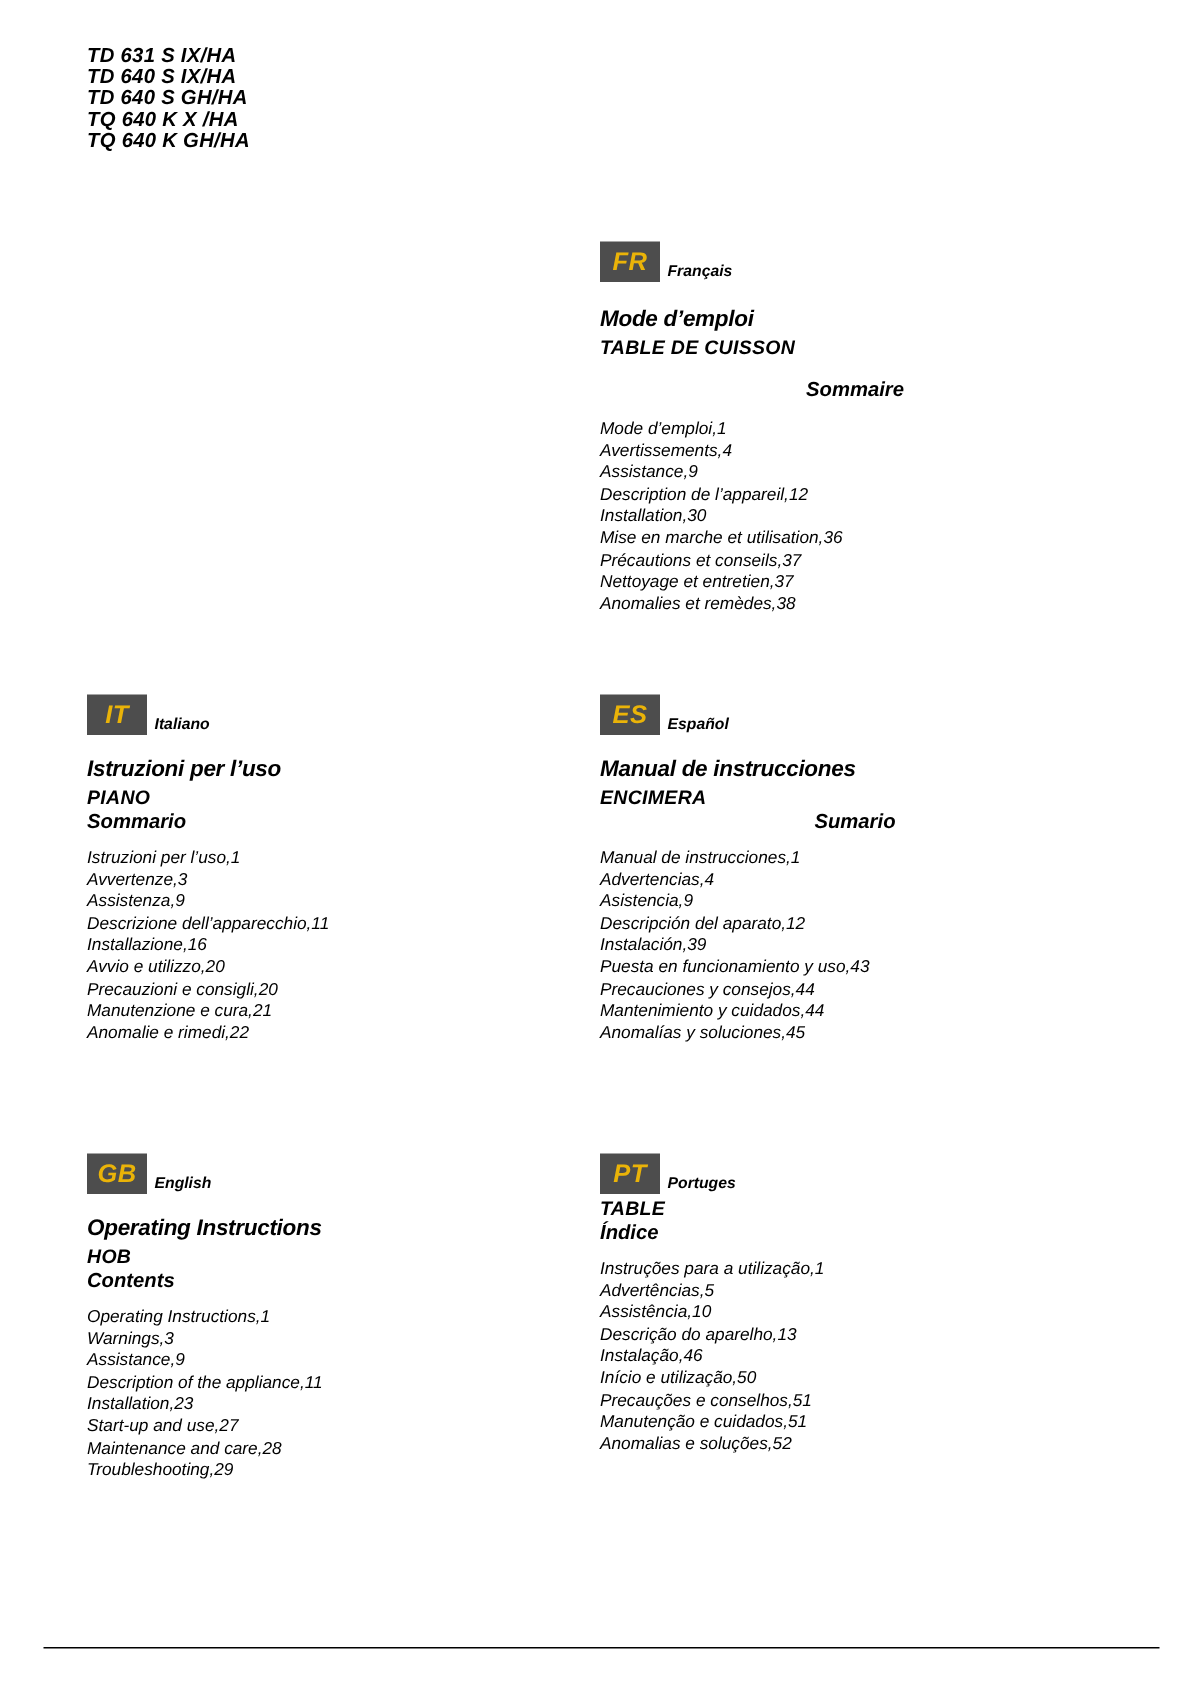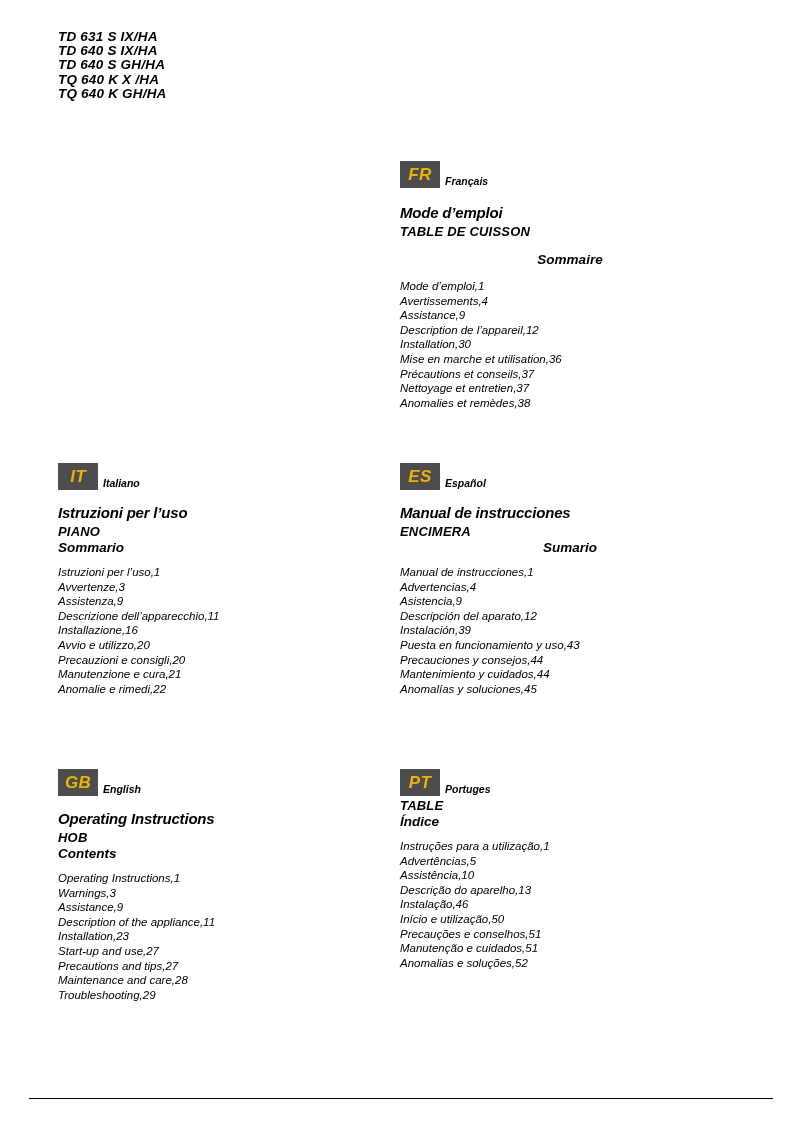--- a/index.html
+++ b/index.html
@@ -200,21 +200,20 @@
     <div class="title">Operating Instructions</div>
     <div class="subtitle">HOB</div>
     <div class="contents-head right-aligned">Contents</div>
     <div class="toc">
       <div>Operating Instructions,1</div>
       <div>Warnings,3</div>
       <div>Assistance,9</div>
       <div>Description of the appliance,11</div>
       <div>Installation,23</div>
       <div>Start-up and use,27</div>
-      <div>Precautions and tips,27</div>
       <div>Maintenance and care,28</div>
       <div>Troubleshooting,29</div>
     </div>
   </div>
 
   <div class="lang-block" id="block-pt">
     <div class="flag-row">
       <div class="flag">PT</div>
       <div class="lang-name">Portuges</div>
     </div>

